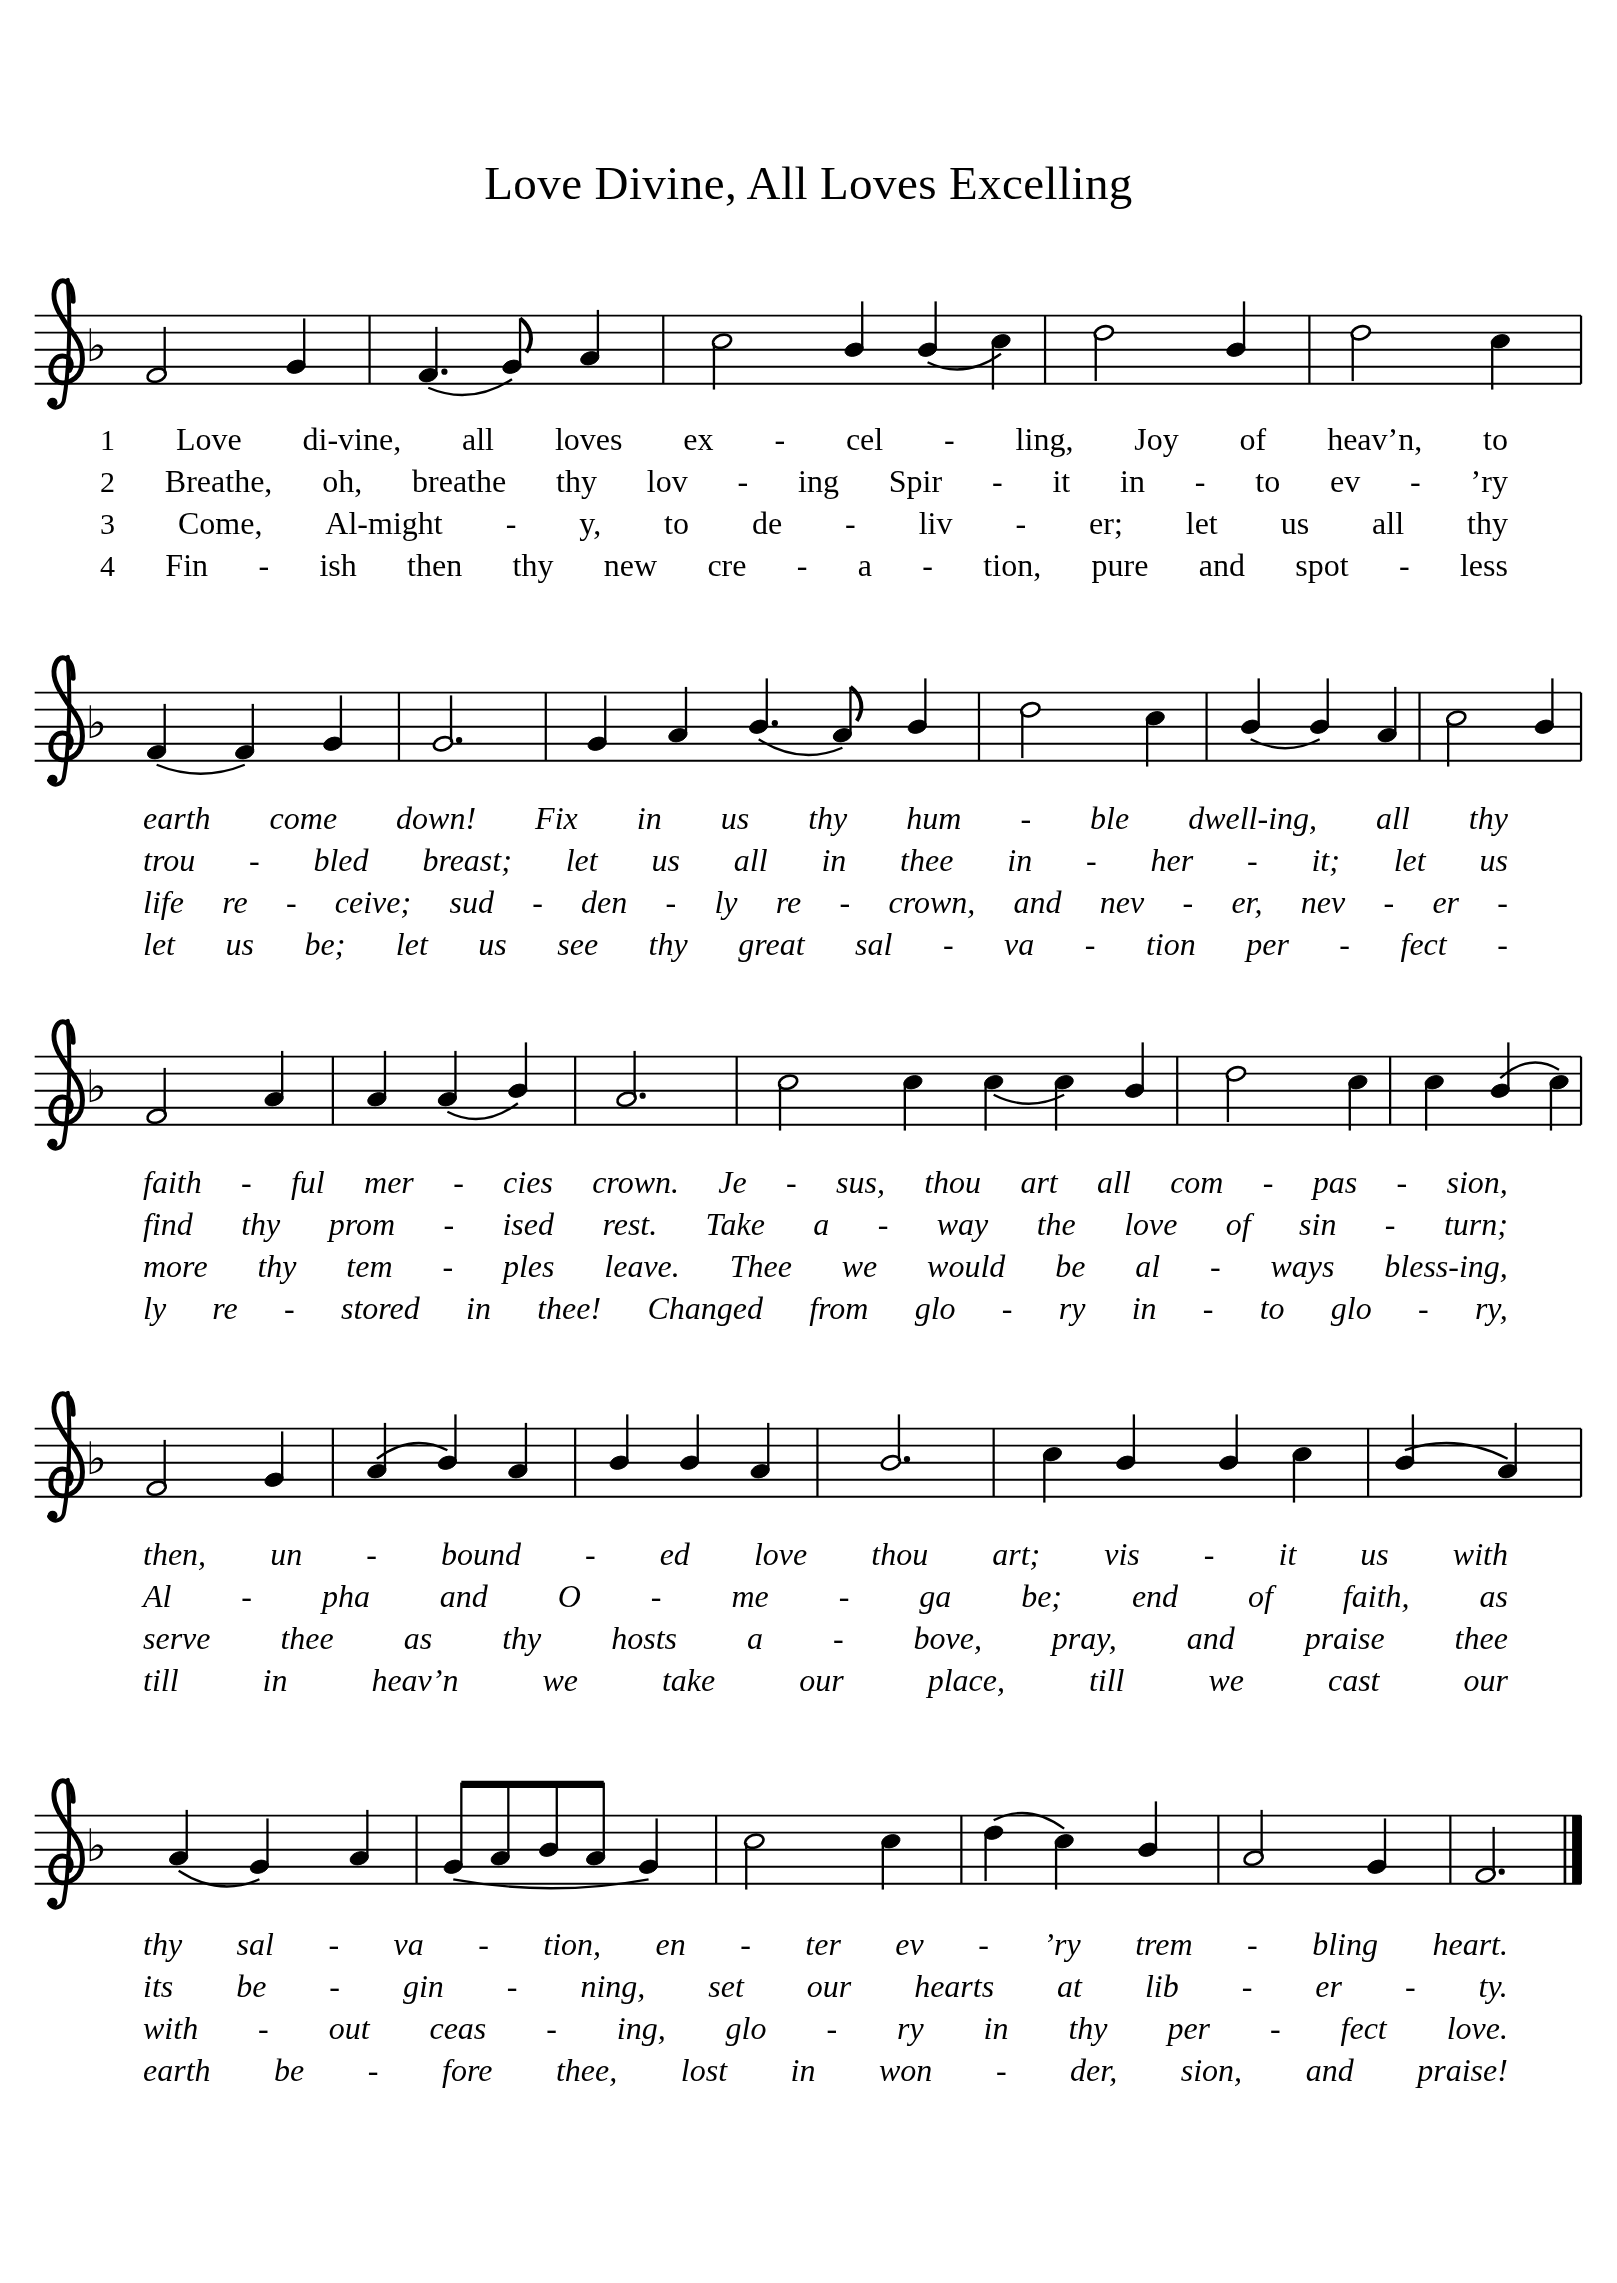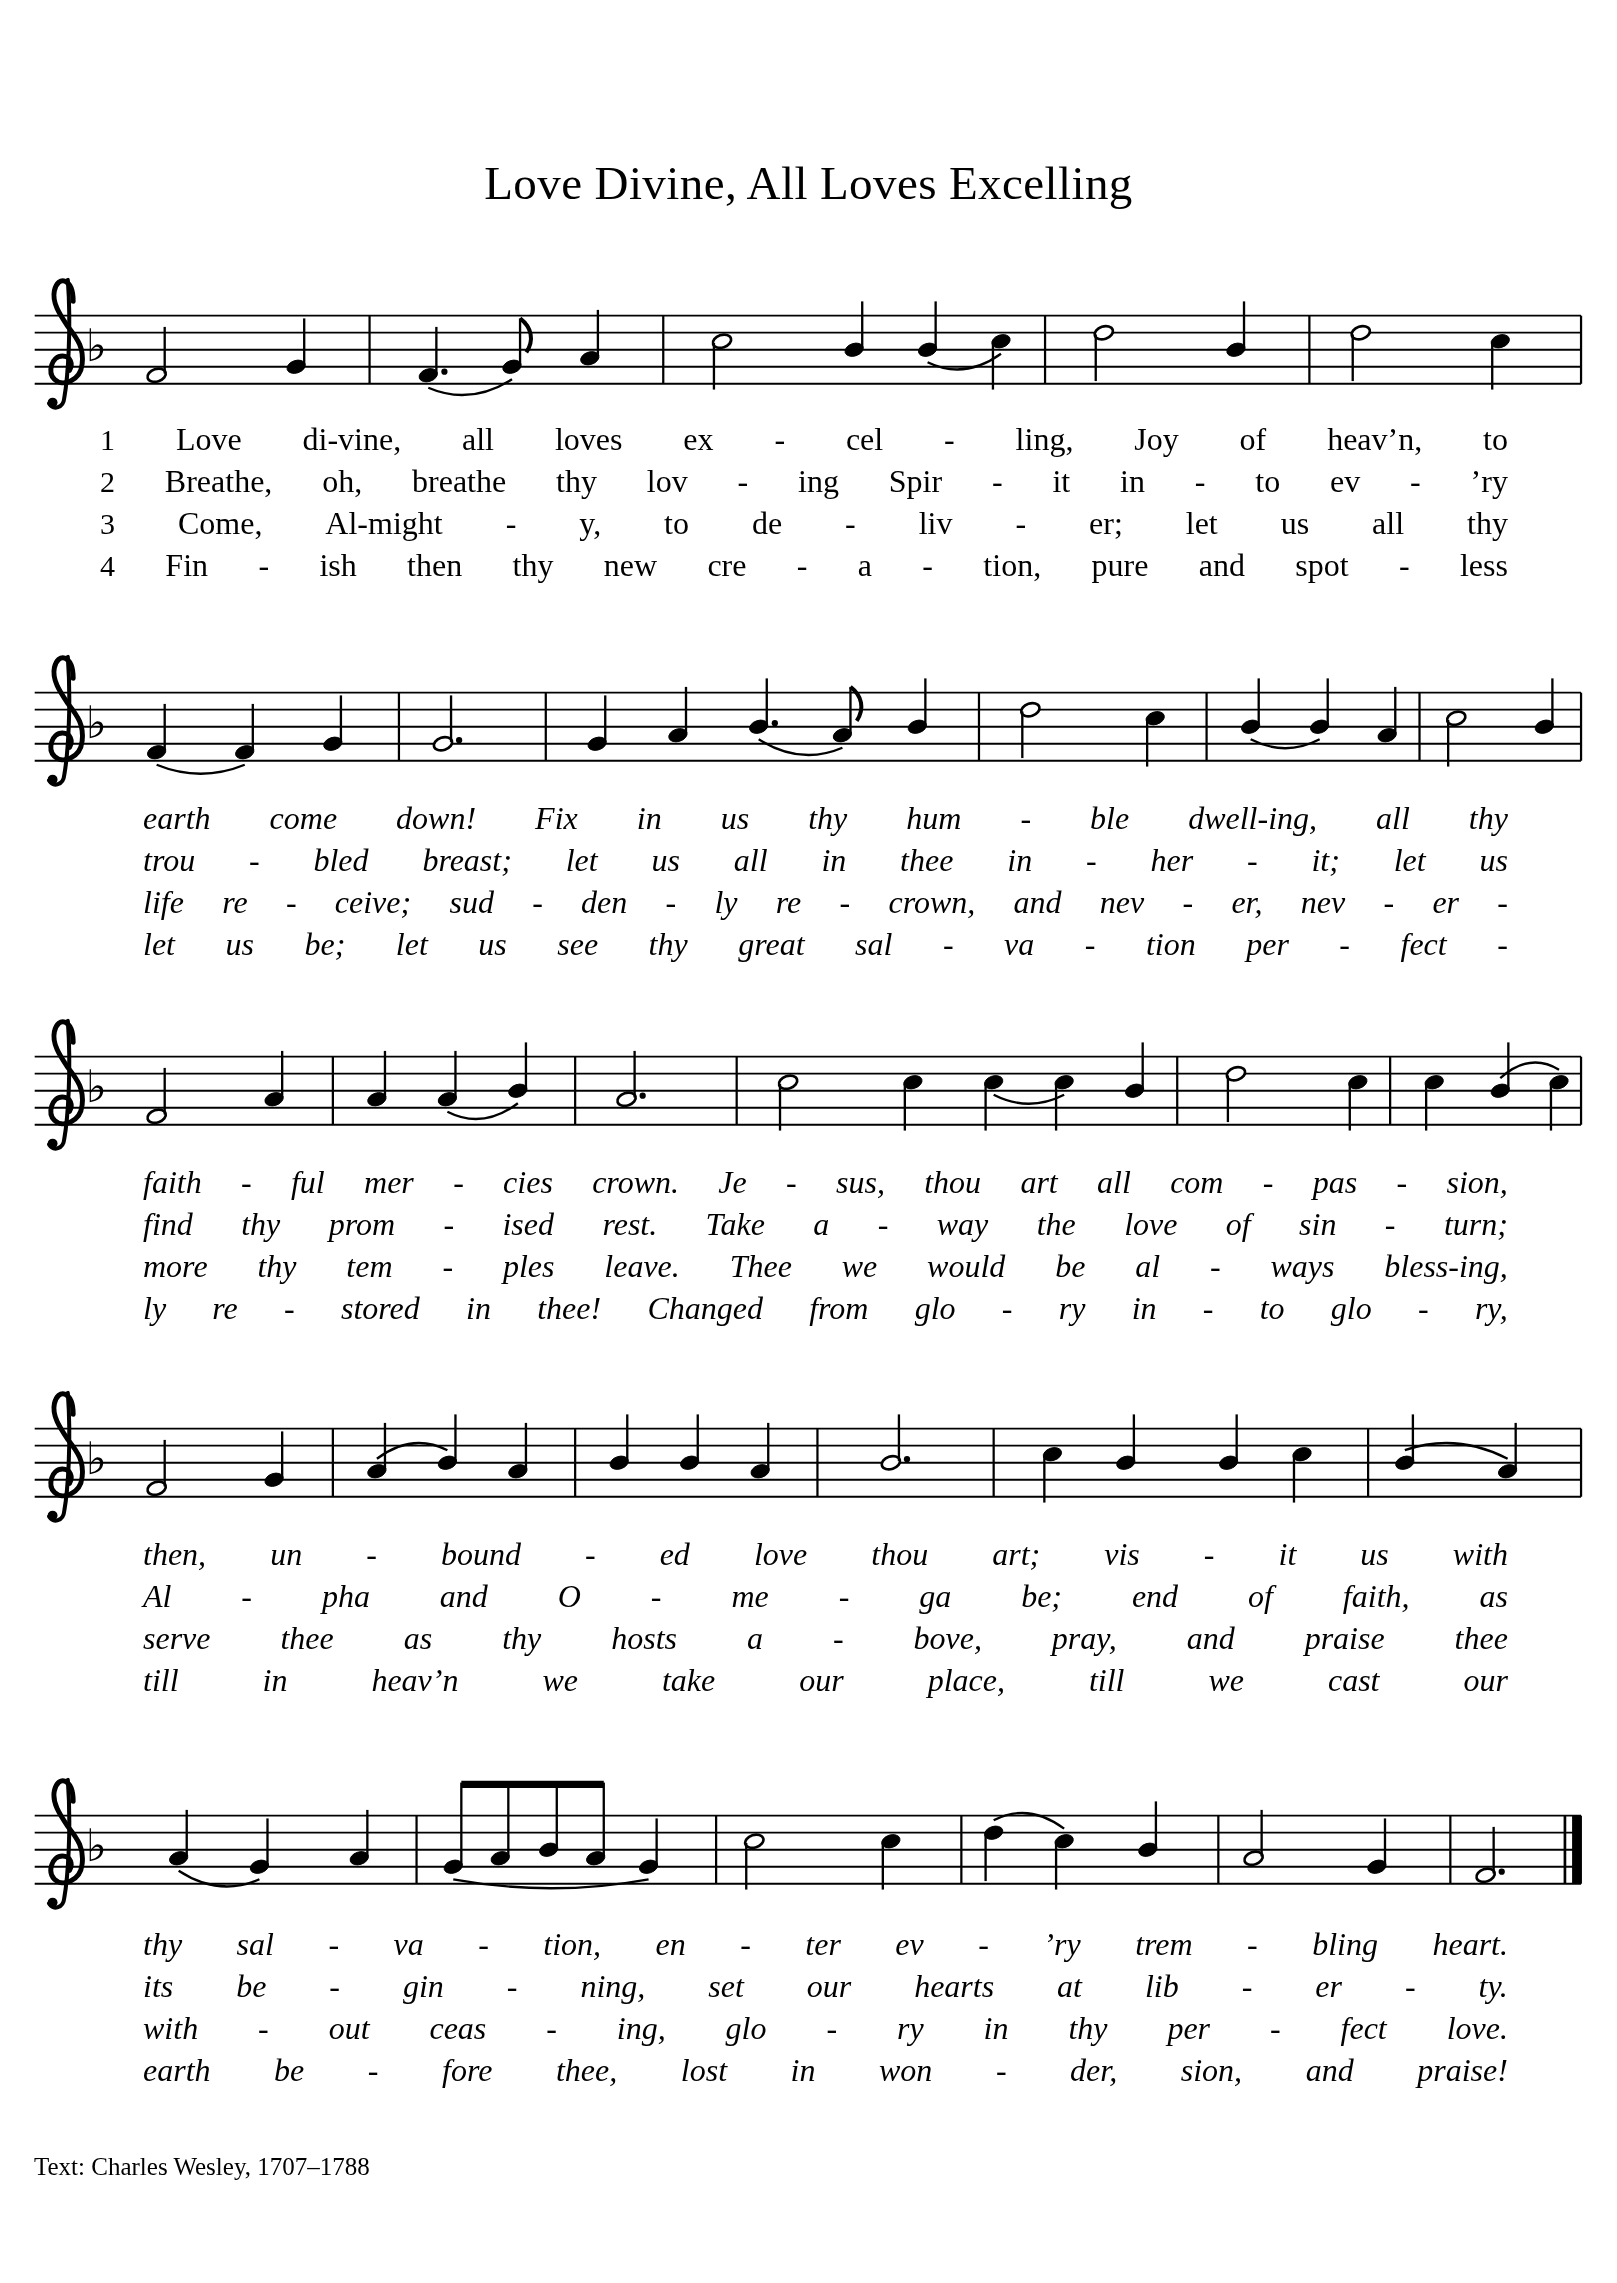--- a/index.html
+++ b/index.html
@@ -805,15 +805,14 @@
       <span>won</span>
       <span>-</span>
       <span>der,</span>
       <span>sion,</span>
       <span>and</span>
       <span>praise!</span>
     </div>
   </div>
 
 <div class="attribution">
-  <div>Text: Charles Wesley, 1707–1788</div>
 </div>
 
 
 </body></html>

